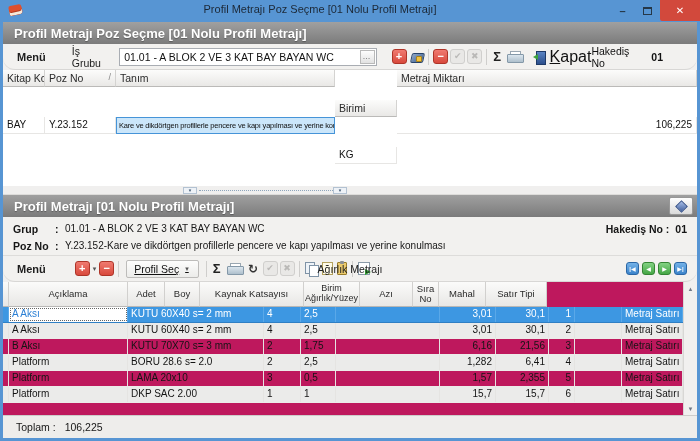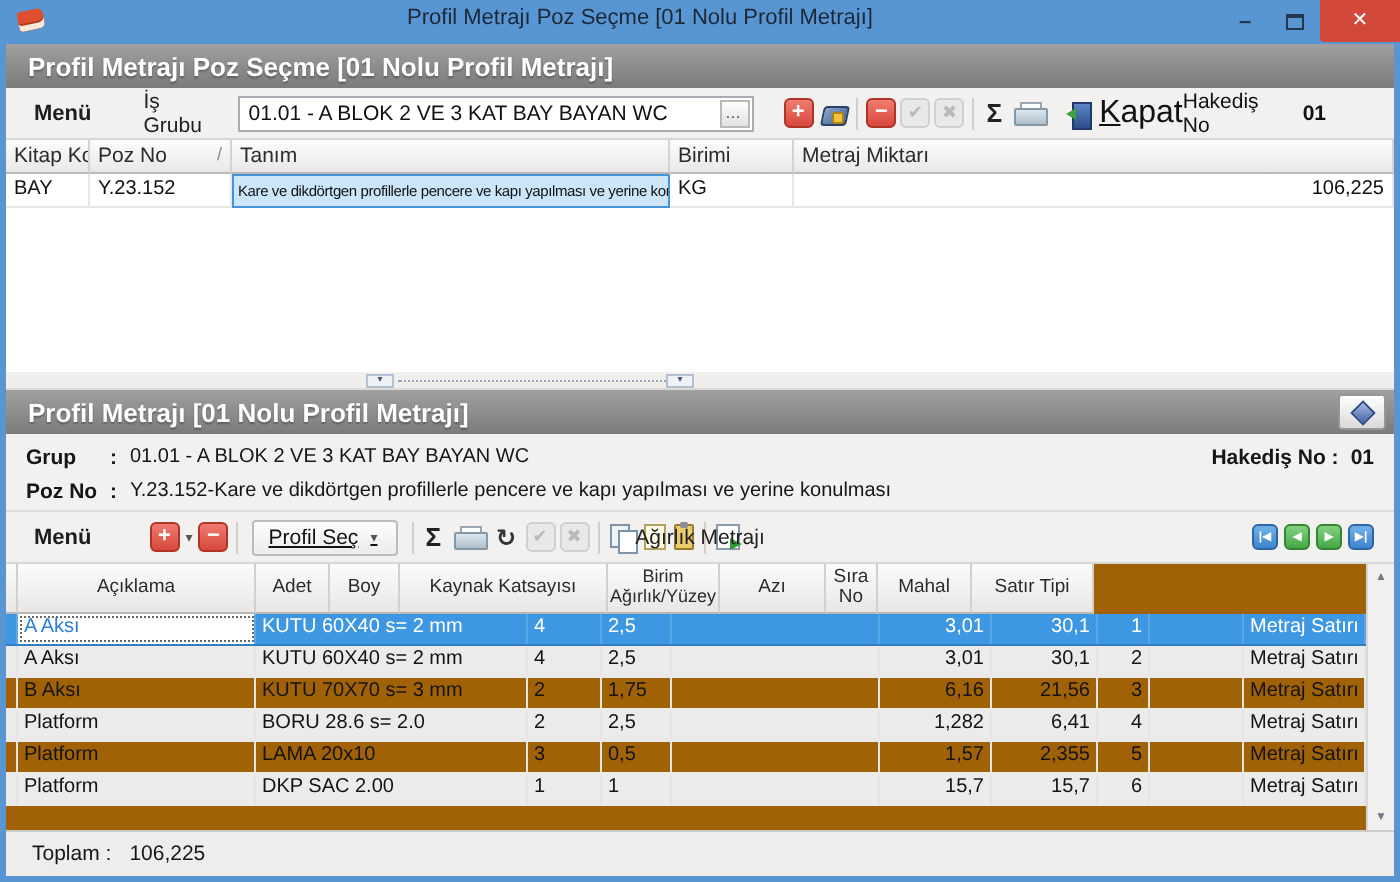--- a/index.html
+++ b/index.html
@@ -18,21 +18,21 @@
   
   .content { position:absolute; top:22px; left:3px; right:3px; bottom:3px; background:#f0f0f0; display:flex; flex-direction:column; overflow:hidden; }
 
   
   .hbar { height:22px; background:linear-gradient(#a0a0a0,#7b7b7b); color:#fff; font-weight:bold; font-size:13px; display:flex; align-items:center; padding:0 11px; text-shadow:0 1px 1px rgba(0,0,0,.3); flex:none; white-space:nowrap; }
   .hbar.rel { position:relative; }
   .gem-btn { position:absolute; right:4px; top:2px; width:24px; height:18px; background:linear-gradient(#fefefe,#dadada); border:1px solid #979797; border-radius:2px; display:flex; align-items:center; justify-content:center; }
   .gem { width:9px; height:9px; transform:rotate(45deg); background:linear-gradient(135deg,#a6bde9,#42619e); border:1px solid #2c4a86; }
 
   
-  .toolbar { height:26px; background:#f2f1ef; border-bottom:1px solid #d8d7d5; display:flex; align-items:center; padding:0 8px; font-size:11px; flex:none; position:relative; }
+  .toolbar { height:26px; background:#f2f1ef; border-bottom:1px solid #d8d7d5; display:flex; align-items:center; padding:0 8px; font-size:11px; flex:none; position:relative;border-radius:12px; }
   .menu-label { font-weight:bold; font-size:11px; color:#1d1d1d; }
   .tb1 .menu-label { margin:0 26px 0 6px; }
   .tb2 .menu-label { margin:0 28px 0 6px; }
   .field-label { font-size:10.5px; color:#222; margin-right:8px; }
   .combo { width:262px; height:18px; background:#fff; border:1px solid #a9adb3; display:flex; align-items:center; font-size:10.5px; color:#111; padding-left:4px; position:relative; margin-right:14px; }
   .combo-btn { position:absolute; right:1px; top:1px; bottom:1px; width:15px; background:linear-gradient(#fdfdfd,#e2e2e2); border:1px solid #b9b9b9; font-size:8px; color:#444; display:flex; align-items:center; justify-content:center; letter-spacing:1px; }
   .tbtn { width:15px; height:15px; border-radius:3px; display:flex; align-items:center; justify-content:center; font-size:11px; line-height:1; margin:0 1px; flex:none; }
   .tbtn.red { background:linear-gradient(#f07a70,#d8493c); border:1px solid #ae3428; color:#fff; font-weight:bold; }
   .tbtn.disabled { background:#e9e8e6; border:1px solid #d0cfcd; color:#bab9b7; font-size:9px; }
   .tbtn.flat { border:none; background:none; color:#333; }
@@ -70,41 +70,41 @@
   .navs { margin-left:auto; display:flex; gap:3px; margin-right:2px; }
   .nav { width:13px; height:13px; border-radius:3px; color:#fff; font-size:6px; font-weight:bold; display:flex; align-items:center; justify-content:center; letter-spacing:0; }
   .nav.blue { background:linear-gradient(#74b2e8,#3c84cb); border:1px solid #2b67a6; }
   .nav.green { background:linear-gradient(#83d283,#45a645); border:1px solid #348434; }
 
   
   .table1 { height:116px; background:#fff; flex:none; overflow:hidden; }
   .t-row { display:flex; }
   .th1 { background:linear-gradient(#fcfcfb,#e9e8e6); border-right:1px solid #d4d3d1; border-bottom:1px solid #bbbab8; font-size:10.5px; color:#2b2b2b; padding:2px 4px 0; height:17px; white-space:nowrap; overflow:hidden; }
   .td1 { font-size:10px; color:#111; padding:2px 4px 1px; height:17px; border-right:1px solid #e7e6e4; border-bottom:1px solid #e7e6e4; white-space:nowrap; overflow:hidden; }
-  .c1-kitap { width:42px; } .c1-poz { width:71px; } .c1-tanim { width:219px; } .c1-birimi { width:62px; } .c1-metraj { flex:1; }
+  .c1-kitap { width:42px; } .c1-poz { width:71px; } .c1-tanim { width:219px; } .c1-birimi { width:62px;margin-top:30px; } .c1-metraj { flex:1; }
   .num { text-align:right; }
   .sort-glyph { float:right; color:#8a8a8a; font-size:9px; }
   .sel-cell { background:#cbe6fa; border:1px solid #4694d8; padding:1px 2px 0; font-size:7.5px; letter-spacing:-0.2px; line-height:13px; }
 
   
   .splitter { height:9px; background:#f0efee; position:relative; flex:none; border-bottom:1px solid #dddcda; }
   .split-line { position:absolute; left:196px; width:134px; top:4px; border-top:1px dotted #8fa6bc; }
   .split-btn { position:absolute; top:1px; width:14px; height:7px; background:#eef2f7; border:1px solid #b3c2d2; font-size:5px; color:#405a74; line-height:5px; text-align:center; }
   .sb-left { left:180px; } .sb-right { left:330px; }
 
   
   .info { height:39px; background:#f2f1ef; border-bottom:1px solid #dddcda; flex:none; padding-top:3px; }
   .info-row { display:flex; align-items:center; height:17px; padding:0 10px; font-size:10.5px; color:#161616; }
   .info-label { font-weight:bold; width:42px; flex:none; }
   .info-colon { width:10px; font-weight:bold; flex:none; }
   .info-val { font-size:10px; white-space:nowrap; overflow:hidden; }
   .hakedis2 { margin-left:auto; font-weight:bold; font-size:10.5px; display:flex; gap:6px; }
 
   
-  .table2 { flex:1; background:#a16207; position:relative; overflow:hidden; }
+  .table2 { flex:1; background:#be185d; position:relative; overflow:hidden; }
   .th2 { background:linear-gradient(#fbfbfa,#e8e7e5); border-right:1px solid #d1d0ce; border-bottom:1px solid #b8b7b5; font-size:9.5px; color:#2b2b2b; height:25px; display:flex; align-items:center; justify-content:center; text-align:center; line-height:1.1; padding:0 2px; overflow:hidden; word-wrap:break-word; }
   .td2 { font-size:10px; color:#141414; height:15px; padding:1px 3px 0; border-right:1px solid #e5e4e2; white-space:nowrap; overflow:hidden; }
   .c2-ind { width:6px; padding:0; } .c2-acik { width:119px; } .c2-prof { width:136px; } .c2-adet { width:37px; } .c2-boy { width:35px; } .c2-kayn { width:104px; } .c2-birim { width:56px; font-size:9px; } .c2-azi { width:53px; } .c2-sira { width:26px; } .c2-mahal { width:47px; } .c2-satir { width:61px; }
   .td2.c2-birim { font-size:10px; }
   .row { display:flex; border-bottom:1px solid #ecebe9; }
   .row.alt { background:#ebebea; }
   .row.sel { background:#3d97e2; color:#fff; border-bottom:1px solid #2f7fc4; }
   .row.sel .td2 { color:#fff; border-right:1px solid #5aa8e8; }
   .row.sel .focus-cell { background:#fff; color:#2a7fd4; outline:1px dotted #666; outline-offset:-2px; }
   

